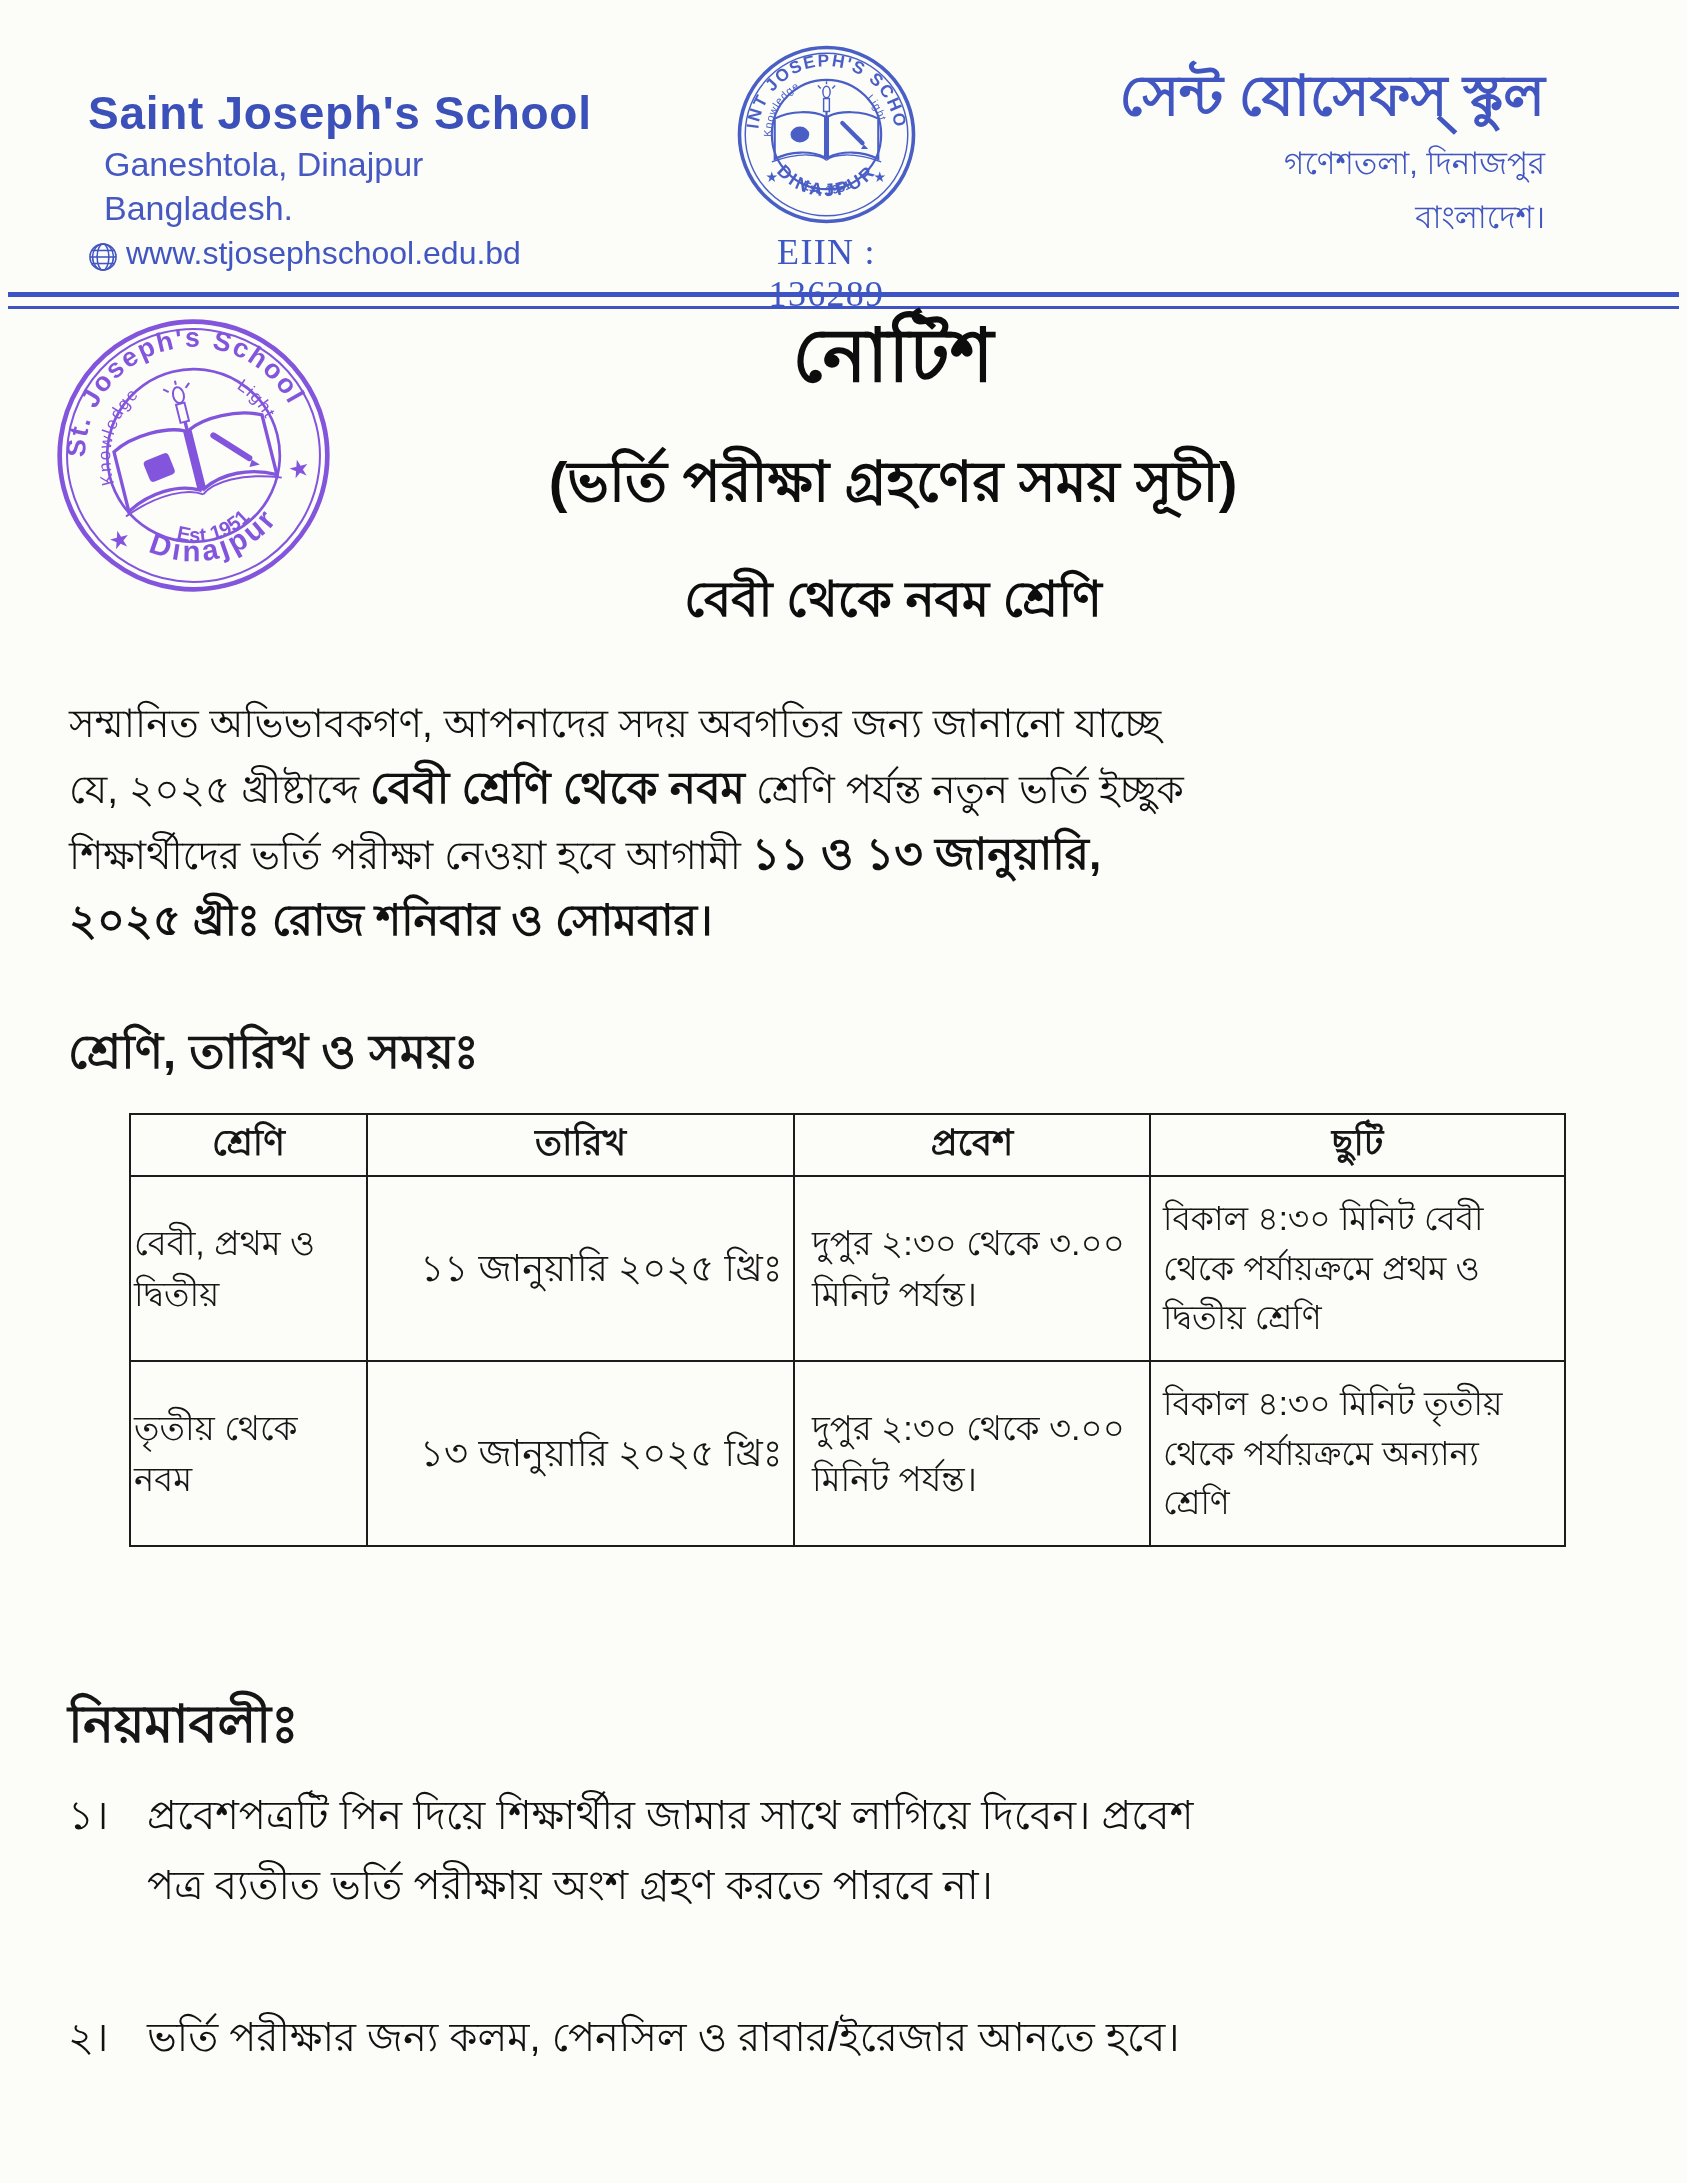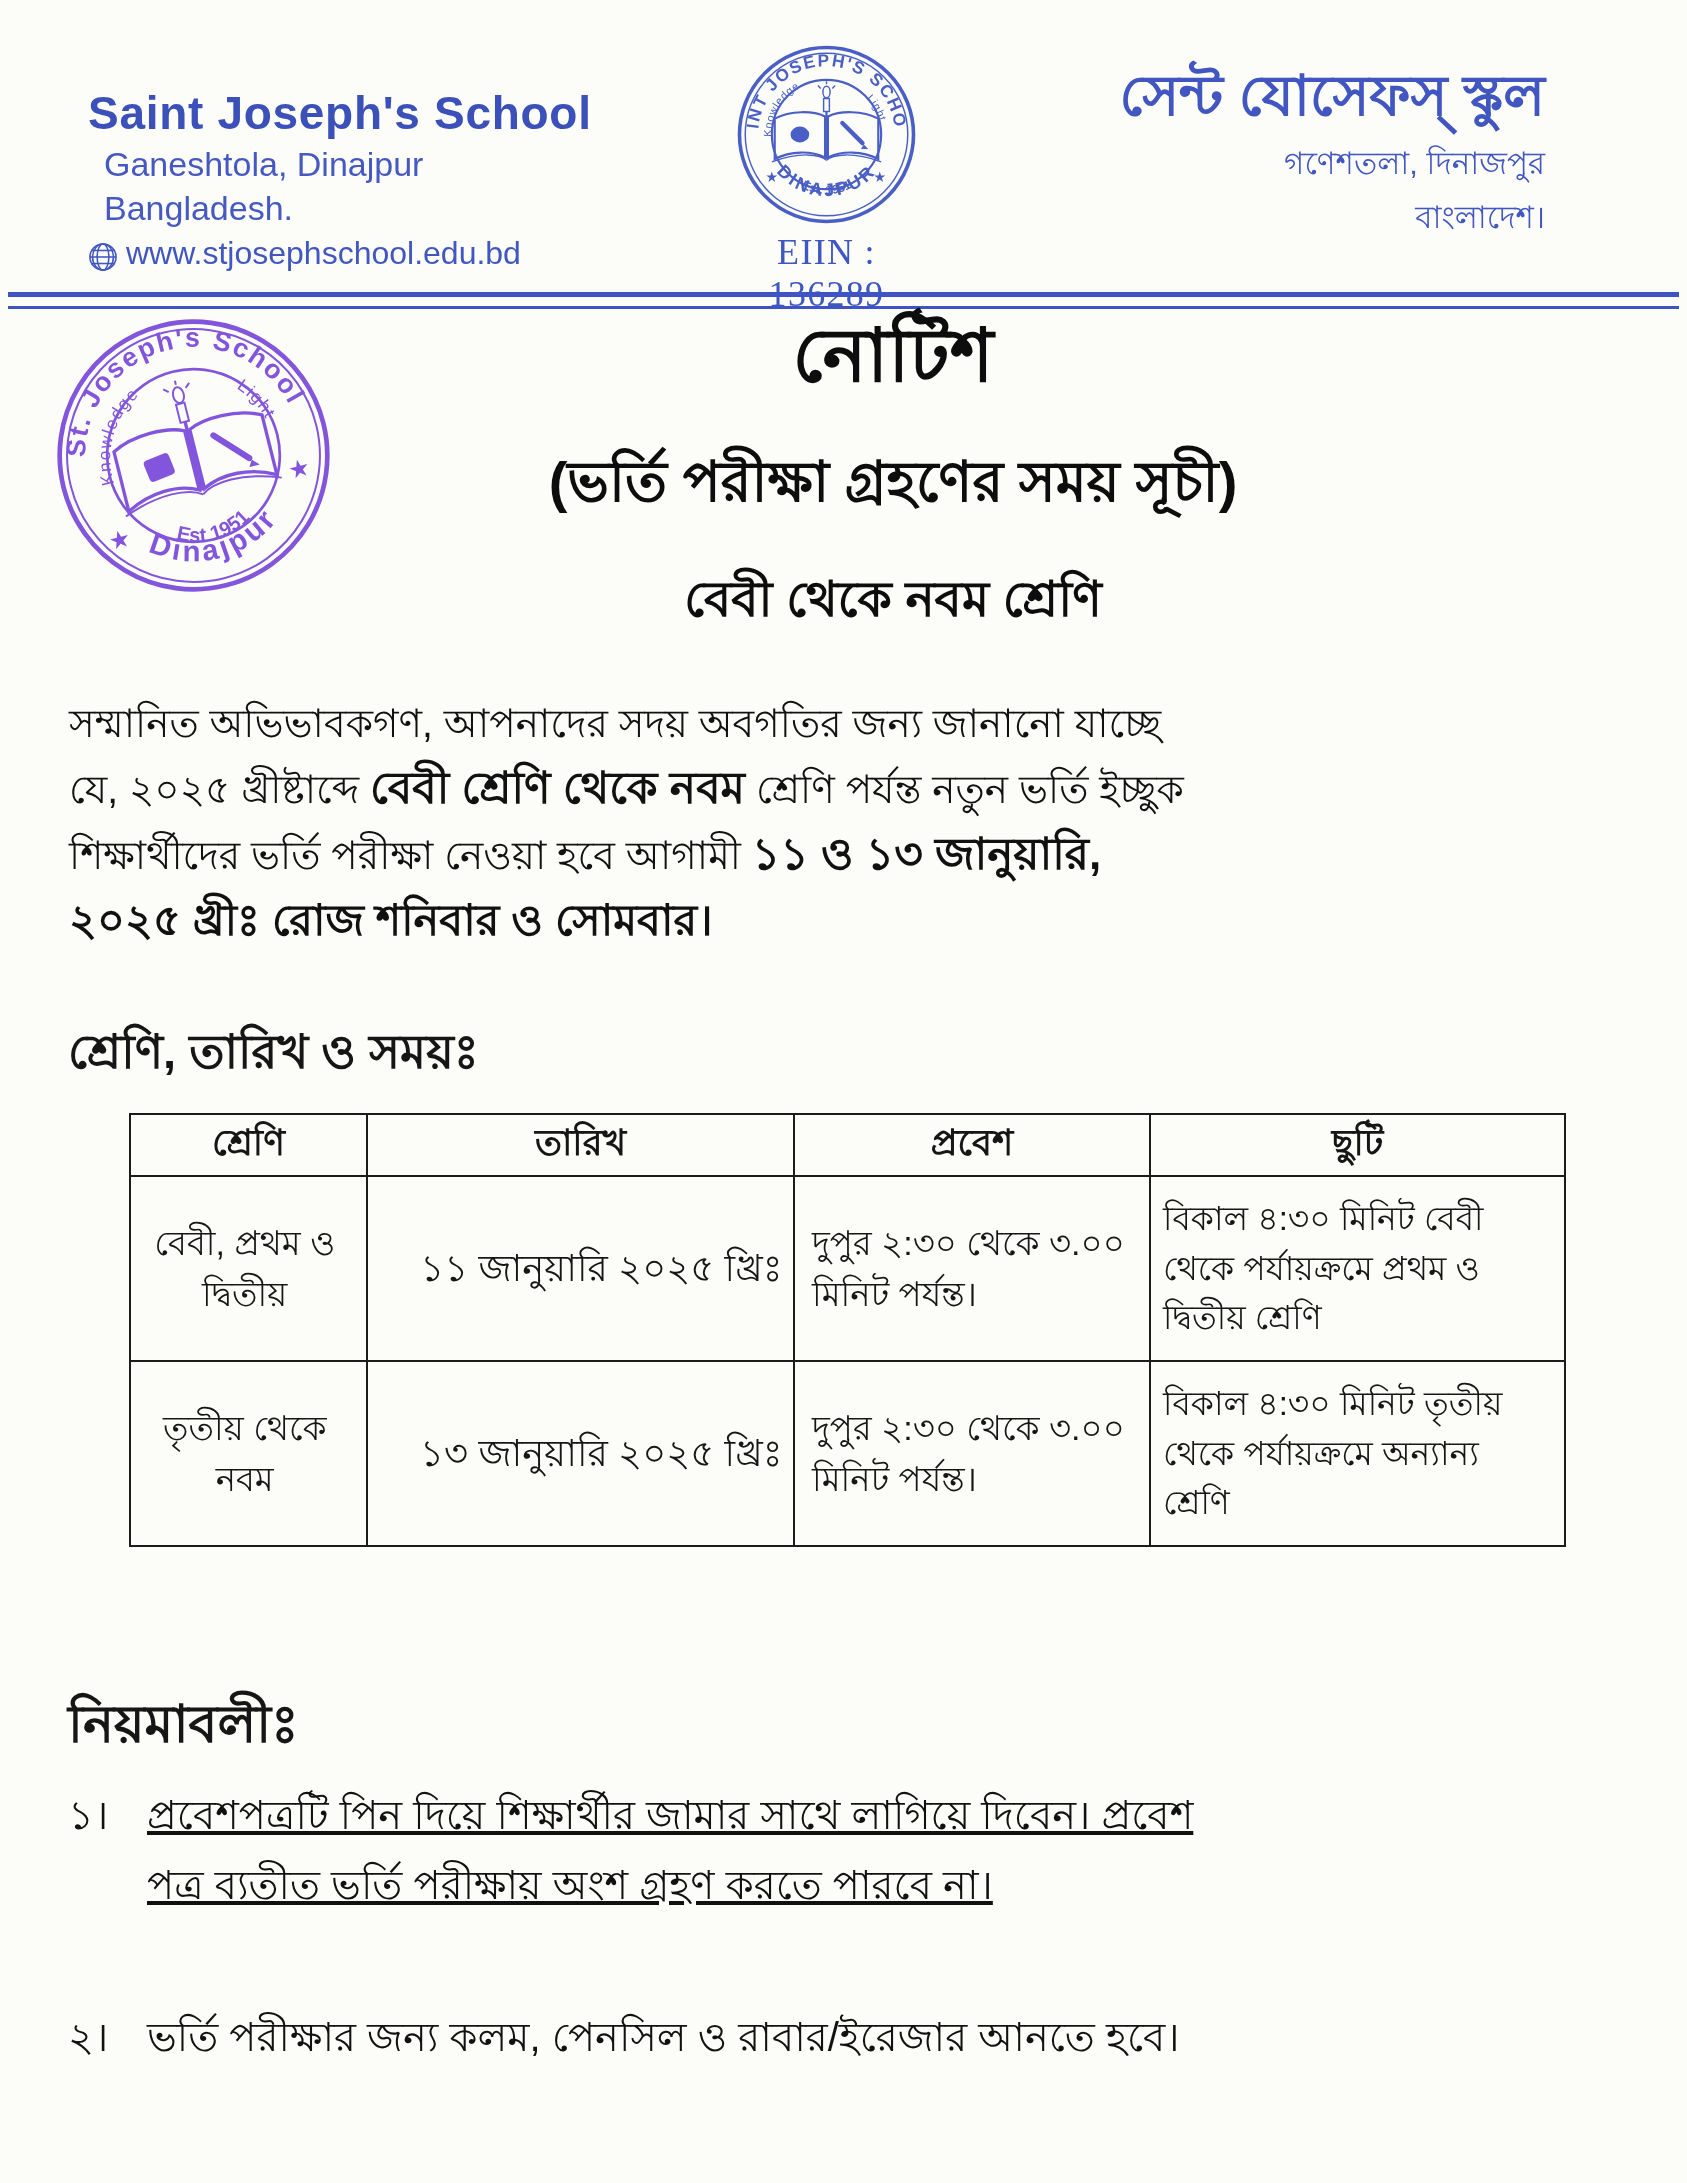--- a/index.html
+++ b/index.html
@@ -39,32 +39,32 @@
   .body-par .big { font-size:44px; }
   .body-par .l4 { font-weight:700; font-size:43px; }
   .body-par .l4 b { font-weight:800; }
 
   
   .sched-head { position:absolute; left:68px; top:1016px; font-size:47px; font-weight:800; }
   table.sched { position:absolute; left:129px; top:1113px; width:1436px; border-collapse:collapse; table-layout:fixed; }
   .sched th, .sched td { border:2.6px solid #1c1c1c; }
   .sched th { height:58px; font-size:36px; font-weight:800; text-align:center; vertical-align:middle; }
   .sched td { height:185px; font-size:34px; line-height:1.5; vertical-align:middle; padding:6.6px 10.6px; }
-  .sched td.c1 { padding-left:3px;text-align:center; }
+  .sched td.c1 { padding-left:3px; }
   .sched td.c2 { text-align:right; font-size:37px; }
   .sched td.c3 { padding-left:17px; }
   .sched td.c4 { padding-left:12px; font-size:33px; }
 
   
   .rules-head { position:absolute; left:68px; top:1684px; font-size:52px; font-weight:800; }
   .rule-item { position:absolute; left:68px; right:63px; display:flex; font-size:40px; line-height:70px; color:#111; }
   .rule-item .no { width:79px; flex:none; }
   .rule-item.one { top:1780px; }
   .rule-item.two { top:2002px; }
-  .blk { display:block;text-decoration:underline; }
+  .blk { display:block; }
 
   svg text { font-family:"Liberation Sans", sans-serif; }
 </style>
 </head>
 <body>
 
 <div id="doc">
 
   <div class="hdr-left">
     <div class="name">Saint Joseph's School</div>

